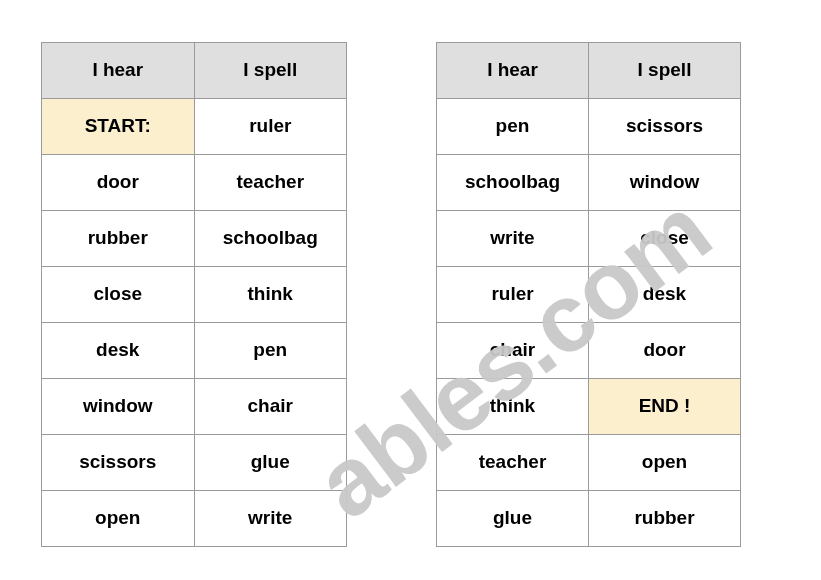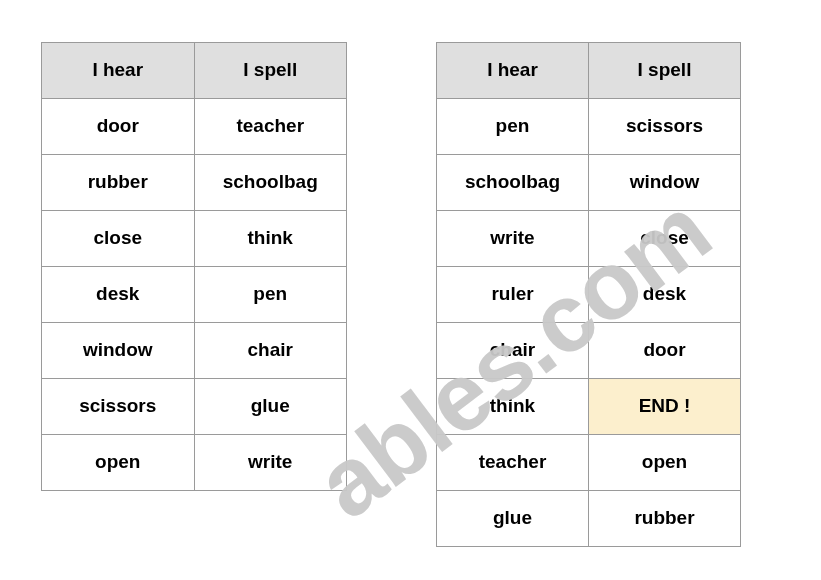--- a/index.html
+++ b/index.html
@@ -107,20 +107,24 @@
       <col class="col-spell">
     </colgroup>
     <thead>
       <tr>
         <th>I hear</th>
         <th>I spell</th>
       </tr>
     </thead>
     <tbody id="table-left-body">
         <tr>
+          <td class="highlight">START:</td>
+          <td>ruler</td>
+        </tr>
+        <tr>
           <td>door</td>
           <td>teacher</td>
         </tr>
         <tr>
           <td>rubber</td>
           <td>schoolbag</td>
         </tr>
         <tr>
           <td>close</td>
           <td>think</td>

